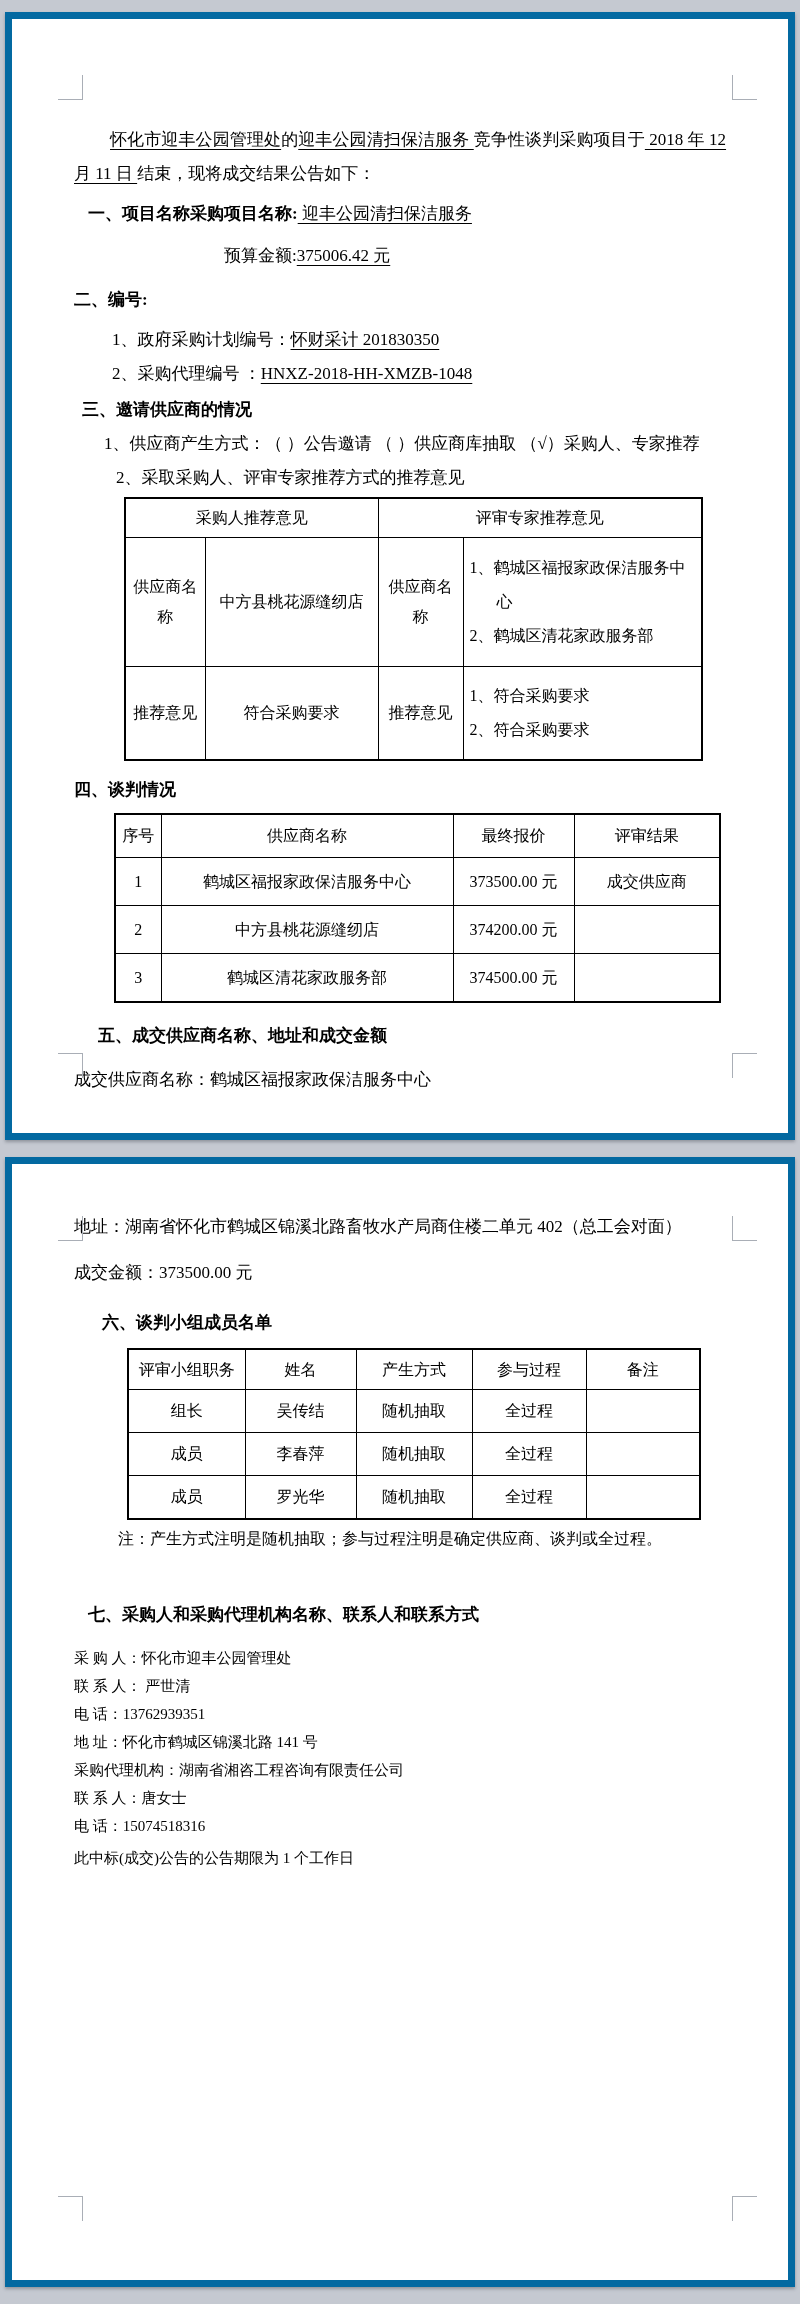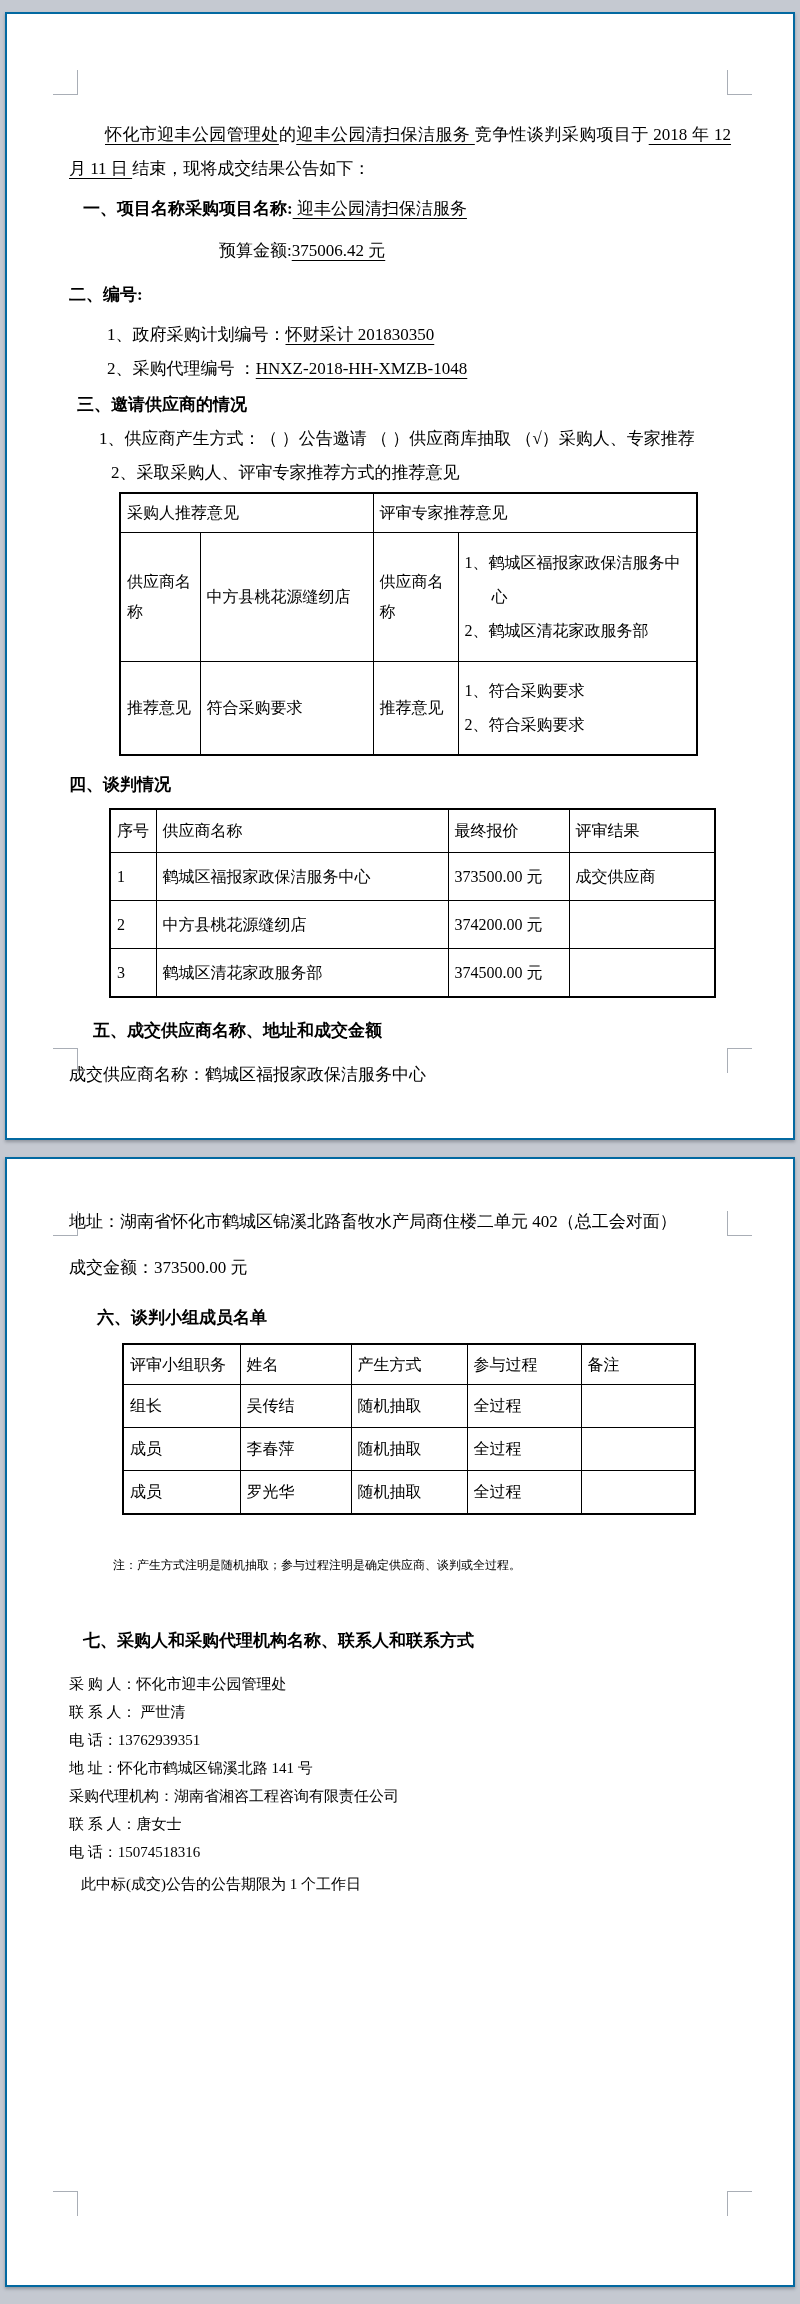--- a/index.html
+++ b/index.html
@@ -6,21 +6,21 @@
   body{
     width:800px;height:2304px;
     background:#c5c9d1;
     font-family:"Liberation Serif","DejaVu Serif",serif;
     color:#000;
     position:relative;
     overflow:hidden;
   }
   .page{
     position:absolute;left:5px;width:790px;background:#fff;
-    border:2px solid #0369a1;
+    border:7px solid #0369a1;
     box-shadow:0 2px 3px rgba(80,86,96,.45);
     box-sizing:border-box;
     overflow:hidden;
   }
   .page1{top:12px;height:1128px;}
   .page2{top:1157px;height:1130px;}
   .cm{position:absolute;width:24px;height:24px;}
   .cm.tl{border-right:1px solid #a9aeb6;border-bottom:1px solid #a9aeb6;}
   .cm.tr{border-left:1px solid #a9aeb6;border-bottom:1px solid #a9aeb6;}
   .cm.bl{border-right:1px solid #a9aeb6;border-top:1px solid #a9aeb6;}
@@ -45,45 +45,45 @@
   .h2i{margin:12px 0 0 0;}
   .item{line-height:30px;}
   .it1{margin:8px 0 0 38px;}
   .it2{margin:4px 0 0 38px;}
   .h3i{margin:4px 0 0 8px;}
   .s3a{margin:2px 0 0 30px;}
   .s3b{margin:4px 0 0 42px;}
 
   table.t{border-collapse:collapse;border:2px solid #000;font-size:16px;}
   table.t td{border:1px solid #000;padding:2px 6px;vertical-align:middle;}
-  td.c{text-align:left;}
+  td.c{text-align:center;}
   .t1{margin:4px 0 0 50px;width:577px;table-layout:fixed;}
   .t1 .hr td{height:34px;}
   .t1 .r2 td{height:124px;}
   .t1 .r3 td{height:88px;}
   .t1 .lv{text-align:left;margin-left:36px;}
   .t1 .lv div{line-height:34px;padding-left:27px;text-indent:-27px;}
   .h4i{margin:12px 0 0 0;}
   .t2{margin:6px 0 0 40px;width:605px;table-layout:fixed;}
   .t2 .hr td{height:38px;}
   .t2 .dr td{height:43px;}
   .h5i{margin:16px 0 0 24px;}
   .winner{margin:12px 0 0 0;}
 
   .amount{margin:16px 0 0 0;}
   .h6i{margin:18px 0 0 28px;}
   .t3{margin:8px 0 0 53px;width:572px;table-layout:fixed;}
   .t3 .hr td{height:35px;}
   .t3 .dr td{height:38px;}
-  .note{margin:35px 0 0 44px;font-size:12px;}
+  .note{margin:4px 0 0 44px;font-size:16px;}
   .h7i{margin:44px 0 0 14px;}
   .contacts{margin-top:12px;}
   .contact{font-size:15px;line-height:28px;}
   .s8{margin:26px 0 0 0;font-weight:bold;line-height:31px;text-indent:36px;text-align:justify;}
-  .validity{margin:4px 0 0 12px;font-size:15px;line-height:28px;}
+  .validity{margin:4px 0 0 0;font-size:15px;line-height:28px;}
 </style>
 </head>
 <body>
 
 <section class="page page1">
   <div class="cm tl"></div>
   <div class="cm tr"></div>
   <div class="cm bl"></div>
   <div class="cm br"></div>
   <div class="content">

